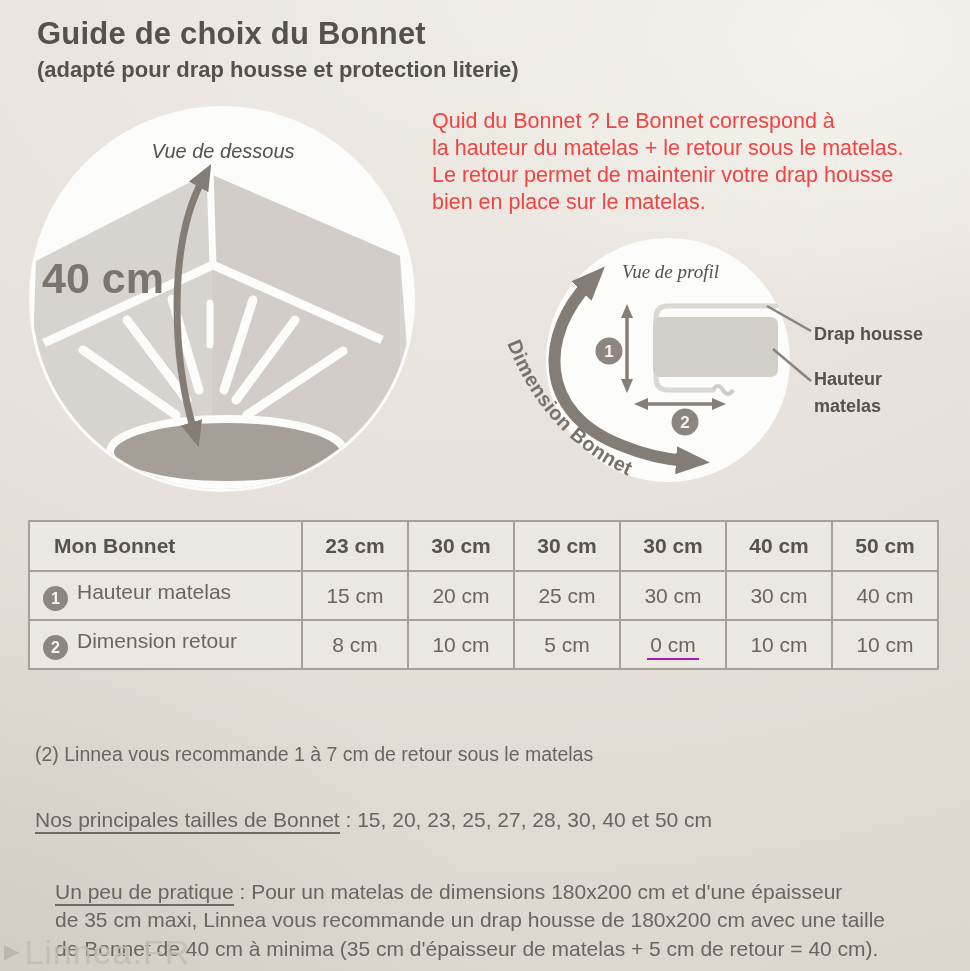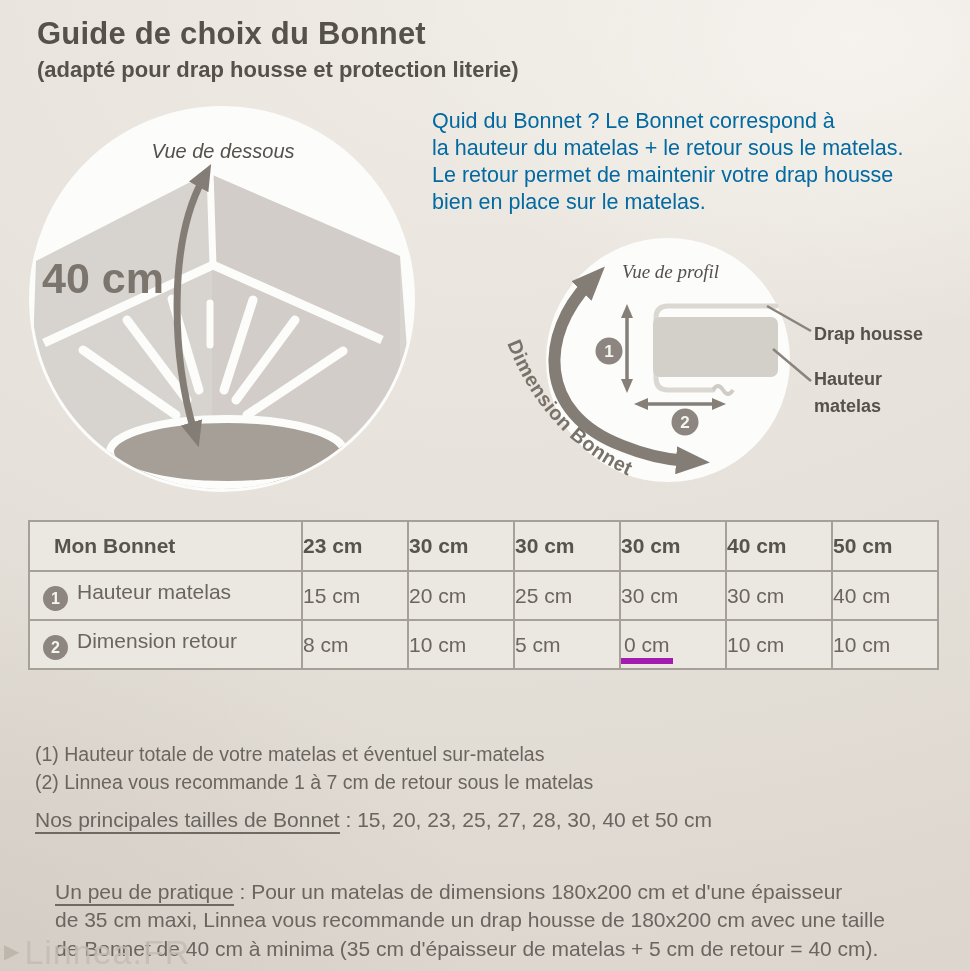--- a/index.html
+++ b/index.html
@@ -8,44 +8,44 @@
     font-family:"Liberation Sans","DejaVu Sans",sans-serif;
     background:
       radial-gradient(620px 420px at 88% 4%, #f6f3ee 0%, rgba(246,243,238,0) 70%),
       radial-gradient(900px 760px at -5% 105%, #d2ccc4 0%, rgba(210,204,196,0) 60%),
       radial-gradient(1400px 1000px at 50% 0%, #efebe5 0%, #e6e1da 55%, #dcd6ce 100%);
     color:#56524d;
   }
   .abs{position:absolute;}
   .title{left:37px;top:16px;font-size:31px;font-weight:bold;color:#55514c;letter-spacing:.2px;}
   .subtitle{left:37px;top:57px;font-size:22px;font-weight:bold;color:#55514c;}
-  .intro{left:432px;top:108px;width:512px;font-size:21.5px;line-height:27px;color:#0369a1;white-space:pre-line;}
+  .intro{left:432px;top:108px;width:512px;font-size:21.5px;line-height:27px;color:#ef4444;white-space:pre-line;}
   .caption{font-style:italic;font-size:20px;color:#54504b;text-align:center;}
   .cap-left{left:128px;top:140px;width:190px;}
   .cap-right{left:598px;top:261px;width:145px;font-size:19px;font-family:Liberation Serif, serif;}
   .forty{left:42px;top:254px;font-size:43px;font-weight:bold;color:#7b756e;}
   .side-label{font-size:18px;font-weight:bold;color:#55514c;line-height:27px;white-space:pre-line;}
   .lbl-sheet{left:814px;top:321px;}
   .lbl-mattress{left:814px;top:366px;}
 
   table.bonnet{position:absolute;left:28px;top:520px;width:911px;border-collapse:collapse;table-layout:fixed;}
   table.bonnet td{
     border:2px solid #a5a098;background:#ebe7e1;height:47px;
-    font-size:21px;color:#6b6560;padding:0;
+    text-align:center;font-size:21px;color:#6b6560;padding:0;
   }
   table.bonnet tr.hdr td{font-weight:bold;color:#57534e;height:48px;}
   table.bonnet td.c0{width:247px;}
   table.bonnet td.c0.lft{text-align:left;padding-left:24px;}
   table.bonnet td.c0.badged{text-align:left;padding-left:13px;}
   .badge{
     display:inline-block;width:25px;height:25px;border-radius:50%;background:#8d8680;
     color:#f7f5f2;font-size:16px;font-weight:bold;line-height:25px;text-align:center;
     margin-right:9px;vertical-align:-5px;
   }
-  .ul{border-bottom:6px solid #a21caf;padding:0 3px 2px 3px;}
+  .ul{border-bottom:2px solid #a21caf;padding:0 3px 2px 3px;}
   td.xcell{background:#c7c3bd;}
 
   .notes{left:35px;top:741px;font-size:19.5px;line-height:27.5px;color:#6b6560;}
   .sizes{left:35px;top:808px;font-size:21px;color:#6b6560;}
   .practice{left:35px;top:849px;width:910px;font-size:21px;line-height:28.5px;color:#6b6560;white-space:pre-line;margin-left:20px;}
   .ulab{border-bottom:2px solid #6e6963;padding-bottom:1px;}
   .watermark{left:4px;top:933px;color:#c3bdb4;font-size:34px;letter-spacing:1px;opacity:.85;}
   .wm-tri{font-size:20px;vertical-align:6px;color:#b9b3aa;margin-right:4px;}
   svg{position:absolute;overflow:visible;}
 </style>
@@ -151,21 +151,20 @@
     <td>10 cm</td>
     <td>5 cm</td>
     <td><span class="ul">0 cm</span></td>
     <td>10 cm</td>
     <td>10 cm</td>
   </tr>
 </tbody>
   </table>
 
 <div class="abs notes">
-  <div>(1) Hauteur totale de votre matelas et éventuel sur-matelas</div>
   <div>(2) Linnea vous recommande 1 à 7 cm de retour sous le matelas</div>
 </div>
 
 <div class="abs sizes">
   <span class="ulab">Nos principales tailles de Bonnet</span><span> : 15, 20, 23, 25, 27, 28, 30, 40 et 50 cm</span>
 </div>
 
 <div class="abs practice">
   <span class="ulab">Un peu de pratique</span><span> : Pour un matelas de dimensions 180x200 cm et d'une épaisseur
 de 35 cm maxi, Linnea vous recommande un drap housse de 180x200 cm avec une taille

